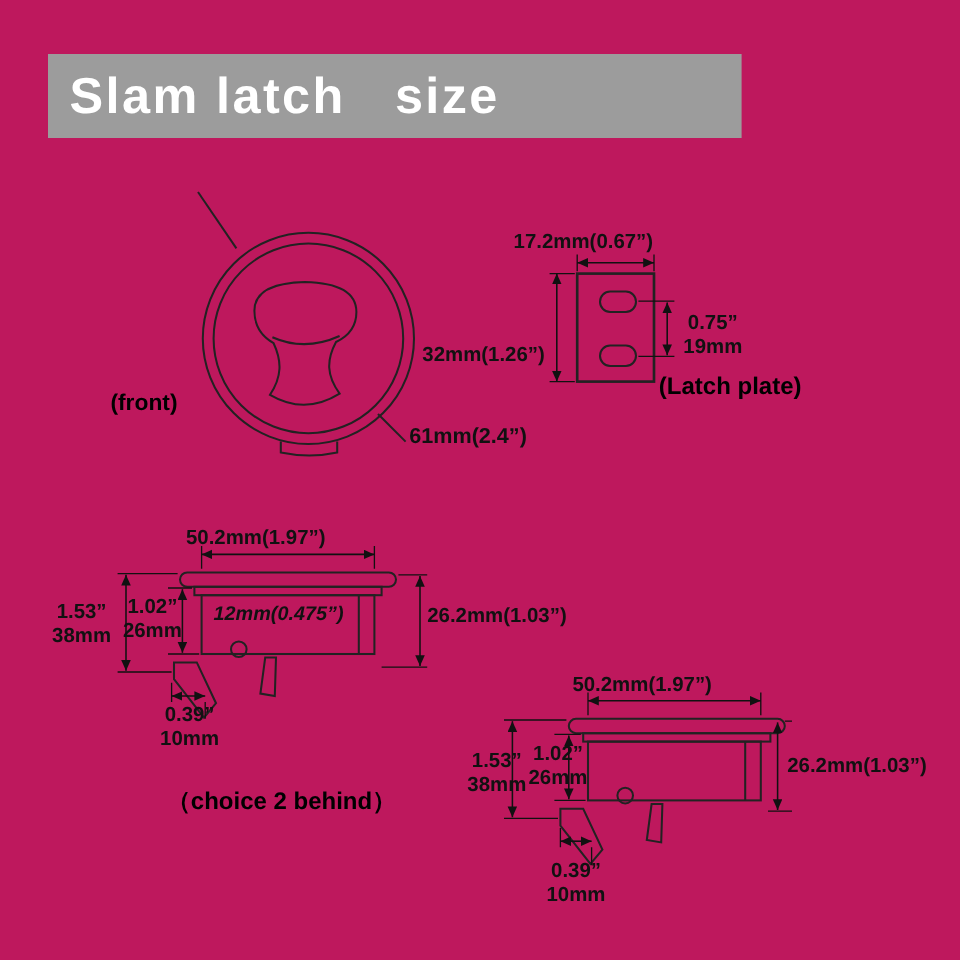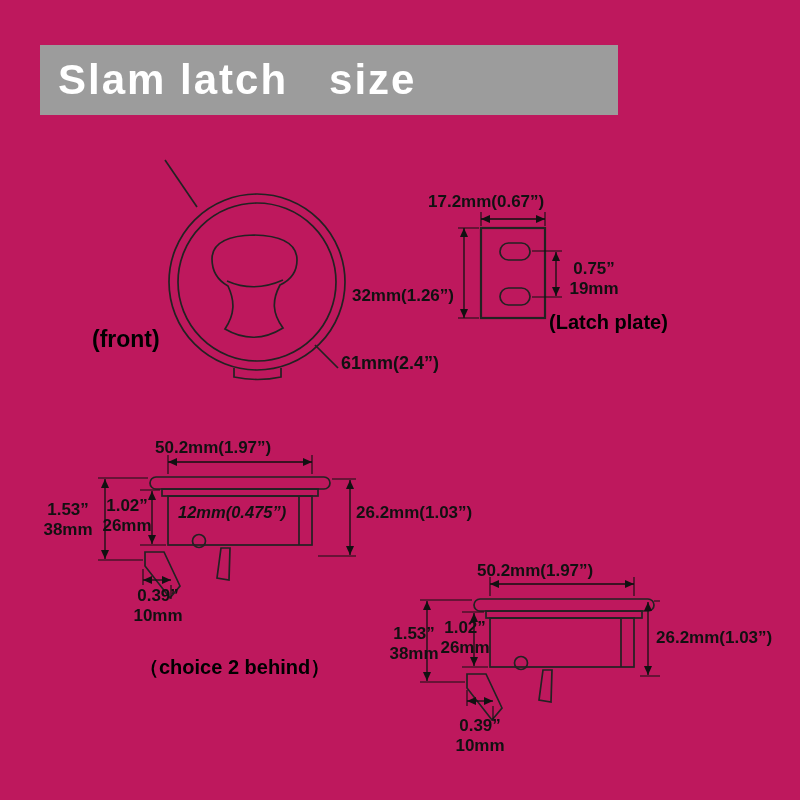--- a/index.html
+++ b/index.html
@@ -119,21 +119,21 @@
       <line class="dl" x1="427" y1="601" x2="427" y2="681"></line>
 
       <path class="xl" d="M462 612 H484 M462 667 H488"></path>
       <line class="dl" x1="474" y1="613" x2="474" y2="666"></line>
 
       <path class="xl" d="M467 690 V706 M493 721 V706"></path>
       <line class="dl" x1="467" y1="701" x2="493" y2="701"></line>
     </g>
   </svg>
 
-  <div class="viewlabel" style="left:92px;top:326px;font-size:23px;">(front)</div>
+  <div class="viewlabel" style="left:92px;top:326px;font-size:19px;">(front)</div>
   <div class="dim" style="left:341px;top:353px;font-size:18px;">61mm(2.4”)</div>
 
   <div class="dim ctr" style="left:428px;top:192px;width:170px;">17.2mm(0.67”)</div>
   <div class="dim rgt" style="left:338px;top:262px;width:116px;">32mm(1.26”)</div>
   <div class="dim dim2" style="left:564px;top:243px;width:60px;margin-top:16px;">
     <div>0.75”</div>
     <div>19mm</div>
   </div>
   <div class="viewlabel" style="left:549px;top:311px;">(Latch plate)</div>
 

